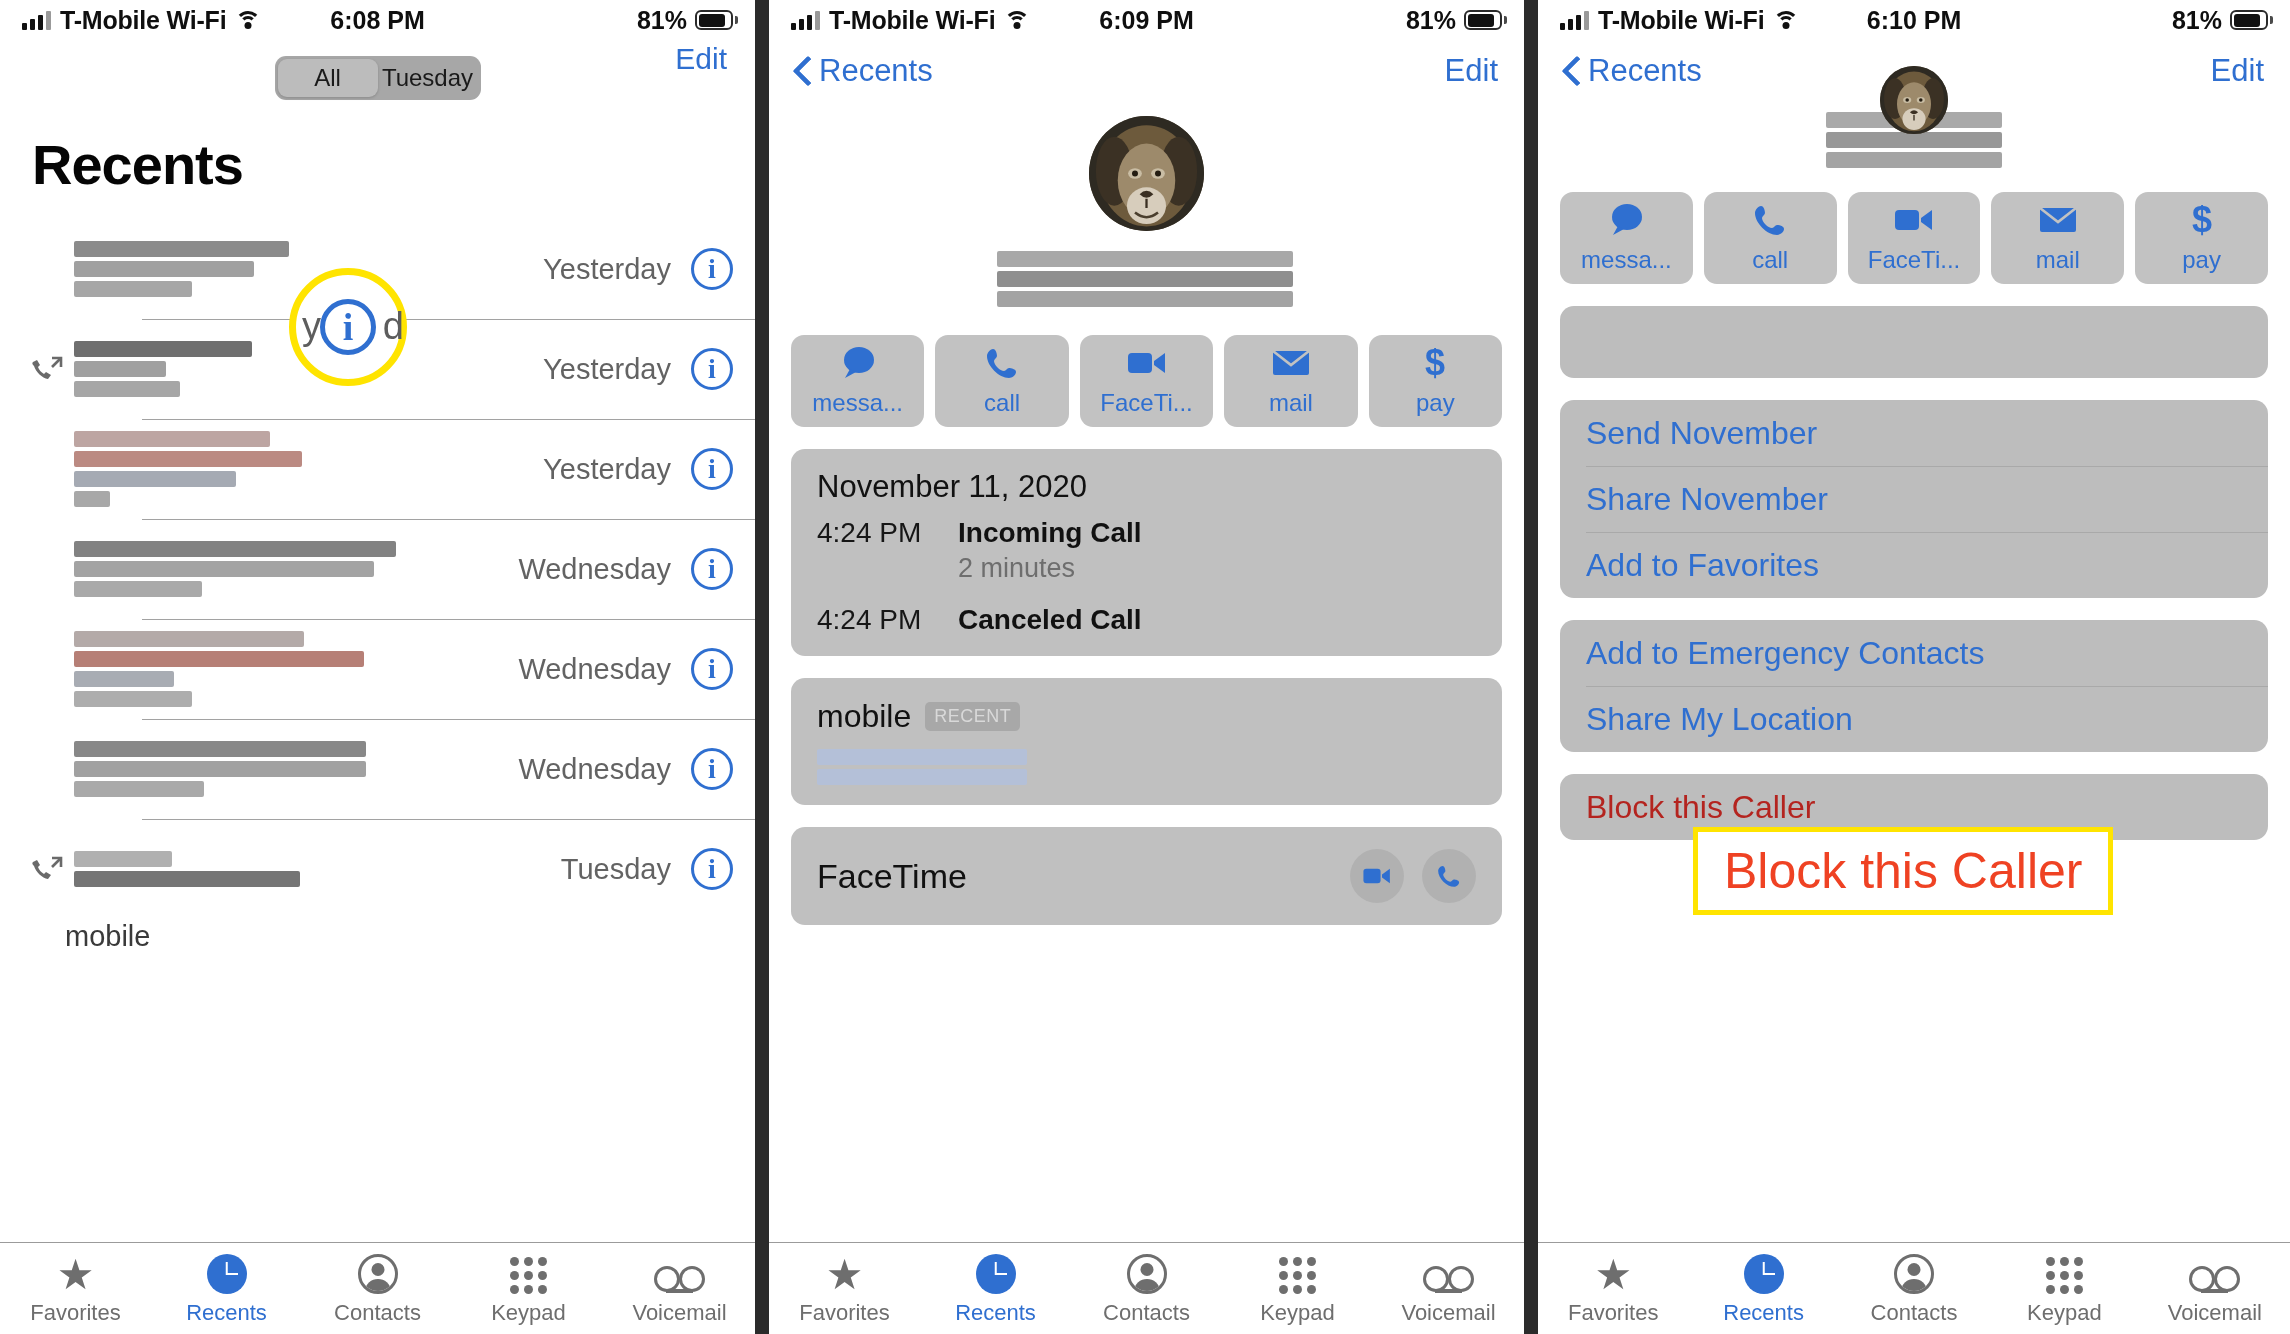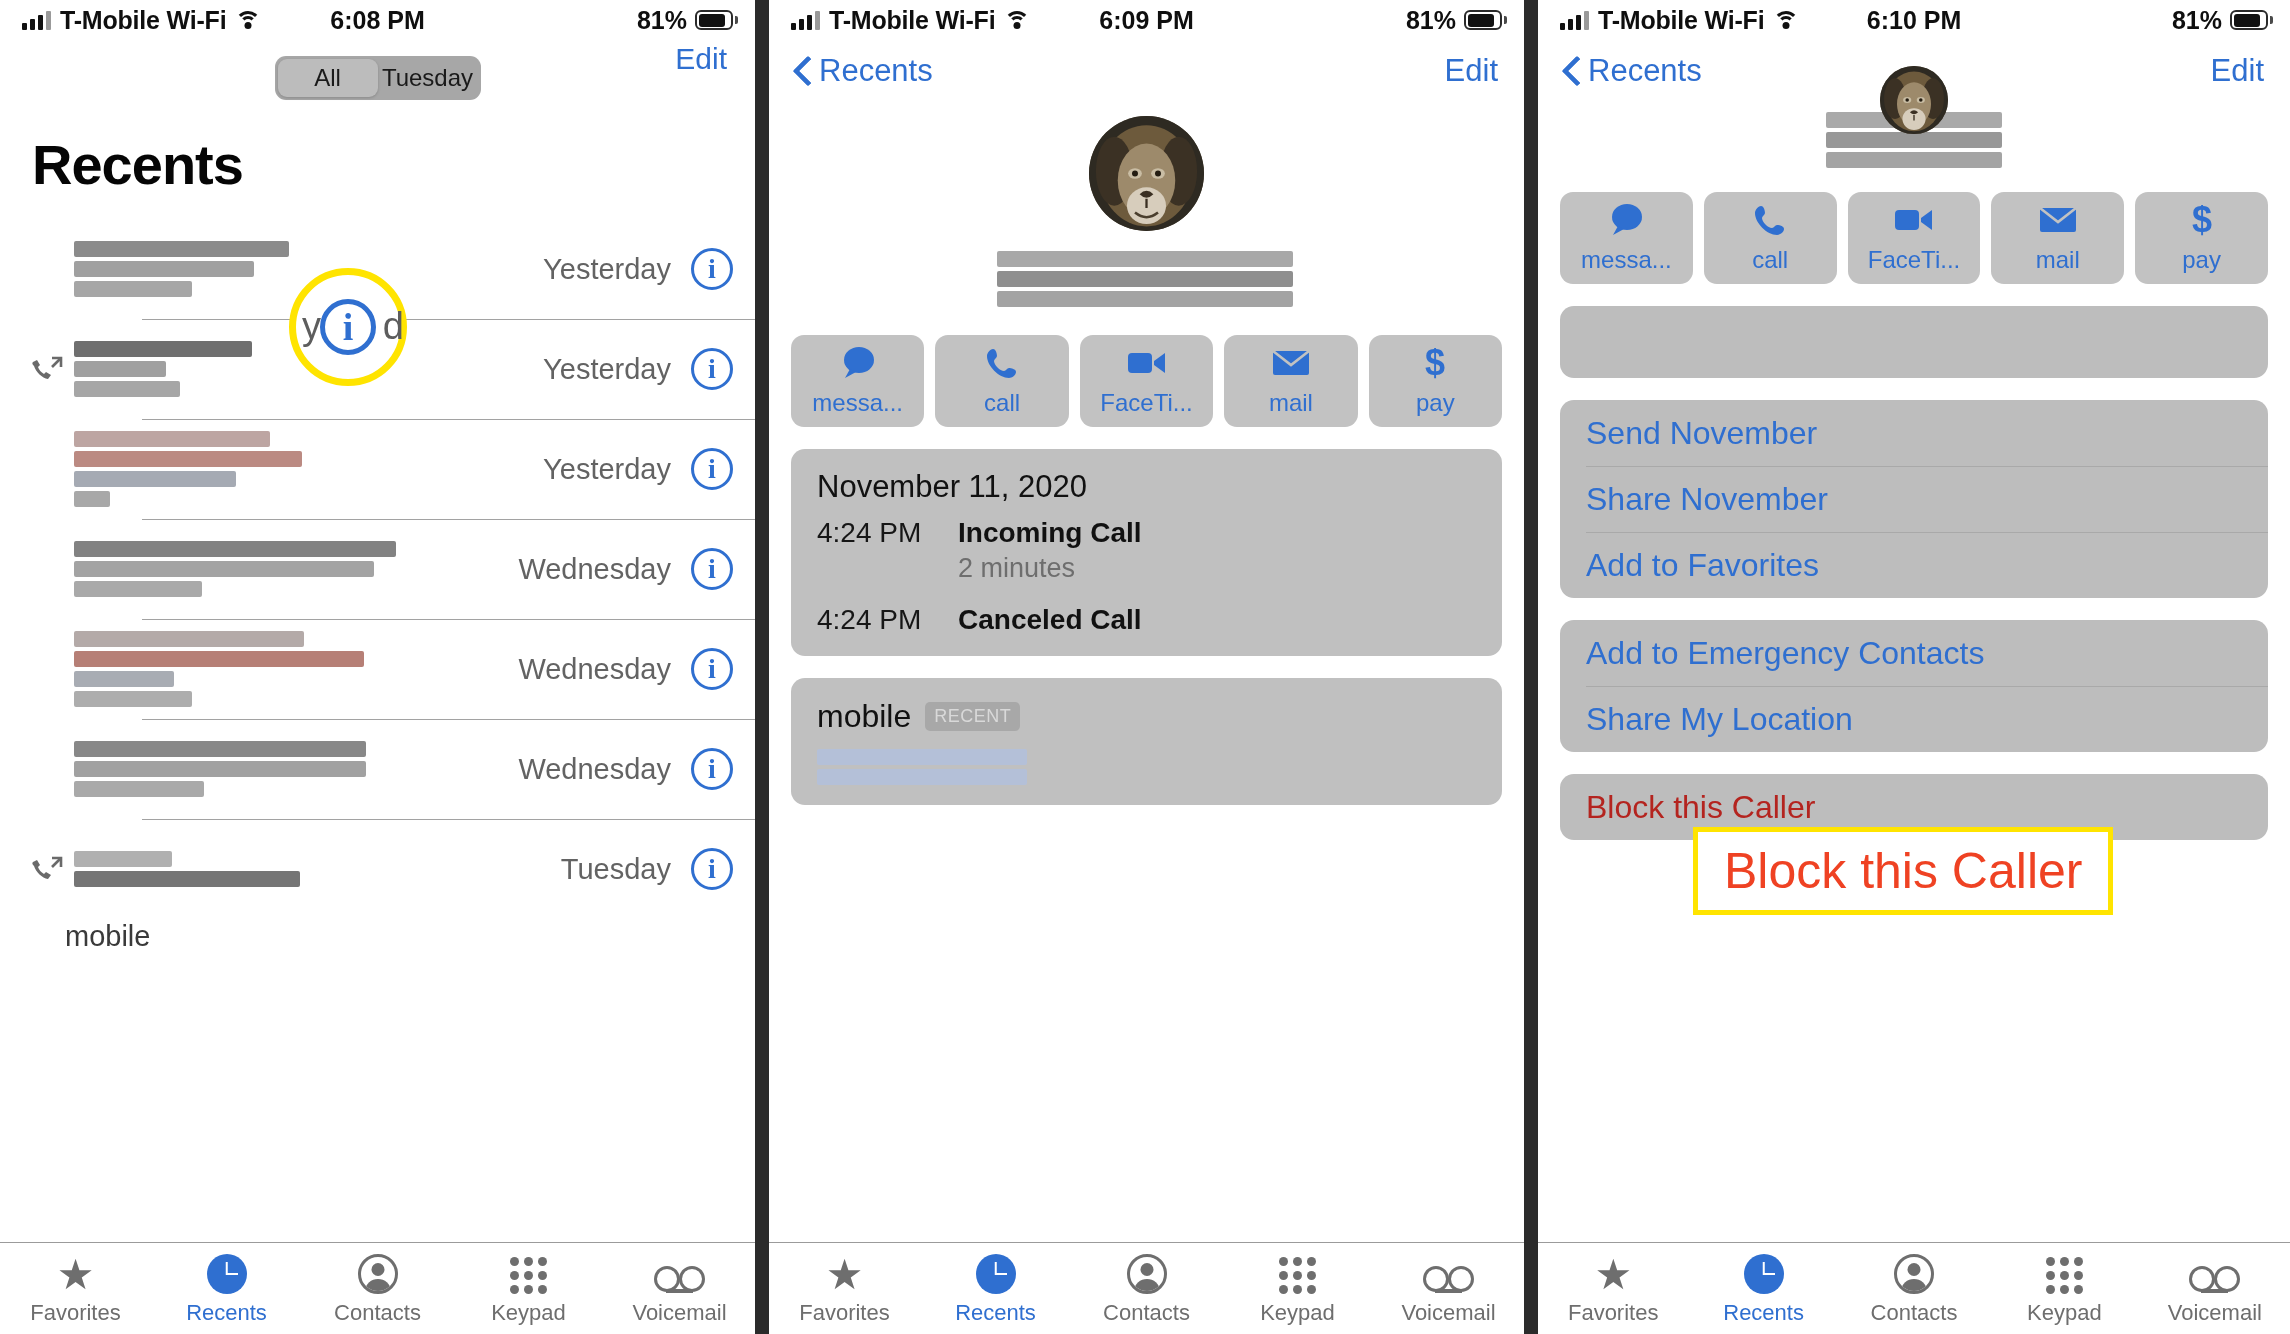--- a/index.html
+++ b/index.html
@@ -633,20 +633,38 @@
       <div class="mob-head">
         <span class="mob-label">mobile</span>
         <span class="badge">RECENT</span>
       </div>
       <div class="num-redact">
           <i></i>
           <i></i>
         </div>
     </div>
 
+    <div class="card" style="padding:22px 26px">
+      <div class="ft-row">
+        <span class="ft-label">FaceTime</span>
+        <span class="ft-btns">
+          <span class="ft-btn">
+            <svg width="30" height="20" viewBox="0 0 42 28">
+                <rect x="2" y="4" width="24" height="20" rx="4" fill="#2f6fd0"></rect>
+                <path d="M28 12 L39 4 v20 L28 16z" fill="#2f6fd0"></path>
+              </svg>
+          </span>
+          <span class="ft-btn">
+            <svg width="26" height="26" viewBox="0 0 36 36">
+                <path d="M9 4c3 0 4 5 4 7 0 2-3 3-3 5 0 4 6 10 10 10 2 0 3-3 5-3 2 0 7 1 7 4 0 3-4 6-7 6C15 33 3 21 3 11 3 8 6 4 9 4z" fill="#2f6fd0"></path>
+              </svg>
+          </span>
+        </span>
+      </div>
+    </div>
 
     <div class="tabbar">
       <div class="tab">
         <span class="glyph">
             <span class="star">★</span>
           </span>
         <span class="lbl">Favorites</span>
       </div>
       <div class="tab active">
         <span class="glyph">

